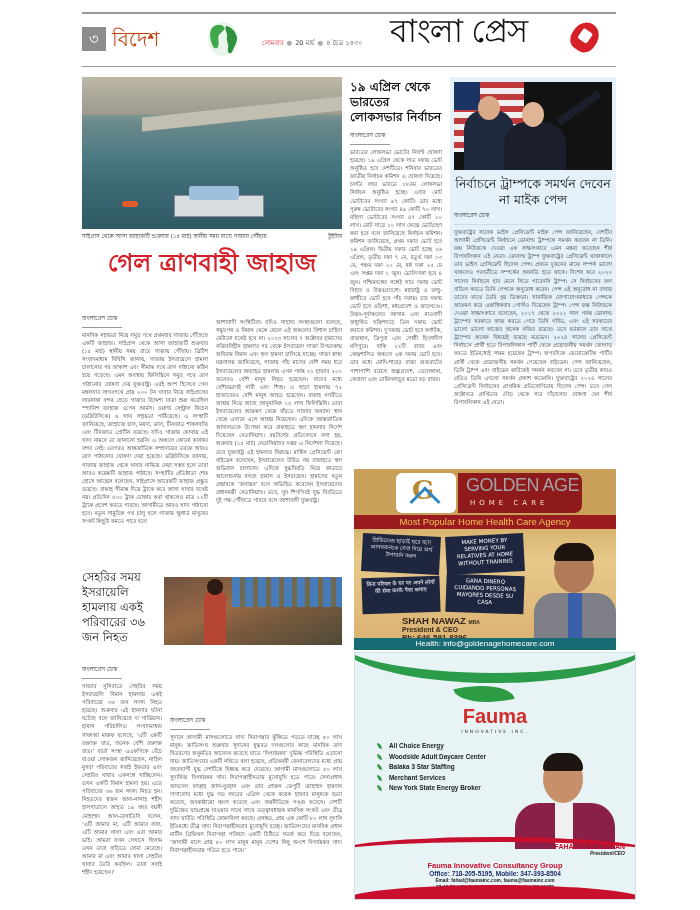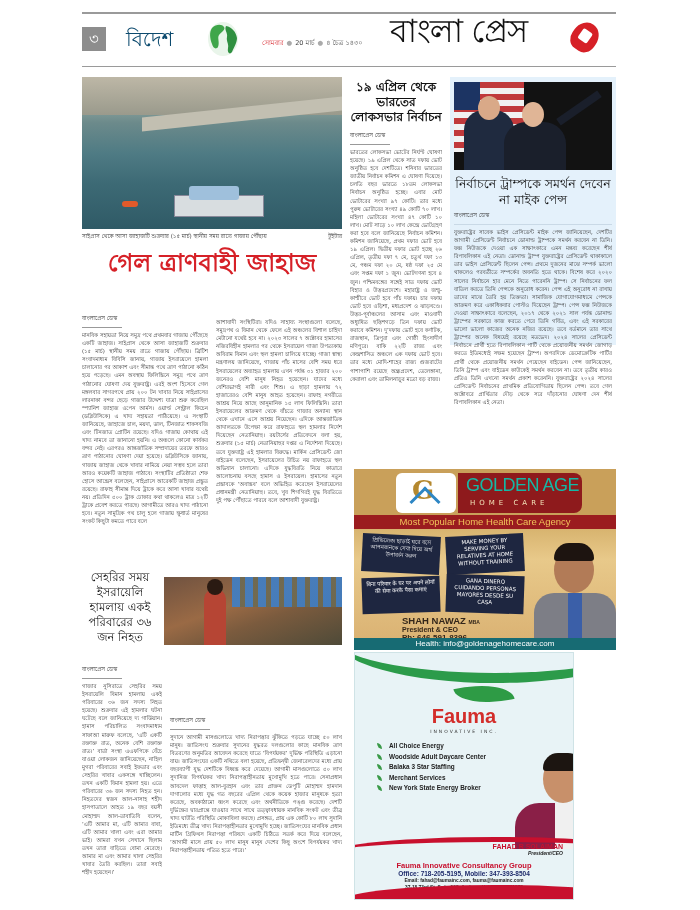--- a/index.html
+++ b/index.html
@@ -6,21 +6,21 @@
   html, body { width: 700px; height: 910px; background: #ffffff; overflow: hidden; }
   body { font-family: "DejaVu Sans", sans-serif; color: #222; position: relative; }
 
   .page { position: absolute; left: 82px; top: 0; width: 534px; height: 910px; }
 
   
   .rule-top { position: absolute; left: 0; top: 12px; width: 534px; height: 2px; background: #9a9a9a; }
   .rule-bot { position: absolute; left: 0; top: 66px; width: 534px; height: 1px; background: #9a9a9a; }
   .page-num { position: absolute; left: 0; top: 27px; width: 24px; height: 24px; background: #8d8d8d; color: #fff;
     font-size: 15px; line-height: 24px; text-align: center; font-family: "DejaVu Serif", serif; }
-  .section { position: absolute; left: 44px; top: 24px; font-size: 20px; color: #0c4a6e; font-family: "DejaVu Serif", serif; }
+  .section { position: absolute; left: 30px; top: 24px; font-size: 20px; color: #c2410c; font-family: "DejaVu Serif", serif; }
   .globe { position: absolute; left: 124px; top: 20px; width: 34px; height: 38px; }
   .dateline { position: absolute; left: 180px; top: 38px; font-size: 6.5px; color: #444; white-space: nowrap; }
   .dateline .day { color: #d62027; }
   .dateline .dot { color: #aaa; margin: 0 3px; }
   .brand { position: absolute; left: 308px; top: 6px; font-size: 32px; font-weight: normal; color: #111; letter-spacing: -1px; font-family: "DejaVu Serif", serif; white-space: nowrap; }
   .brand-badge { position: absolute; left: 490px; top: 22px; width: 26px; height: 30px; background: #d62027; border-radius: 50% 50% 40% 40%; transform: rotate(35deg); }
   .brand-badge::after { content: ""; position: absolute; left: 7px; top: 8px; width: 11px; height: 12px; background: #fff; border-radius: 2px; }
 
   
   .photo-gaza { position: absolute; left: 0; top: 77px; width: 260px; height: 152px;
@@ -39,21 +39,21 @@
   .byline { font-size: 5.6px; color: #333; }
   .byline-rule { height: 1px; background: #999; width: 40px; margin: 4px 0 3px; }
   .body-text { font-size: 5.4px; line-height: 8.1px; color: #333; text-align: justify; }
 
   .col { position: absolute; }
   .col-a { left: 0; top: 314px; width: 126px; }
   .col-b { left: 134px; top: 318px; width: 126px; }
 
   
   .col-c { left: 268px; top: 80px; width: 92px; }
-  .head-black { color: #111; font-weight: bold; text-align: center; font-family: "DejaVu Sans", sans-serif; }
+  .head-black { color: #111; font-weight: bold; font-family: "DejaVu Sans", sans-serif; }
   .h-india { font-size: 12px; line-height: 15px; }
 
   
   .pence-box { position: absolute; left: 368px; top: 77px; width: 166px; height: 268px; background: #e4f1fb; }
   .photo-pence { position: absolute; left: 4px; top: 5px; width: 158px; height: 88px; background: #121212; overflow: hidden; }
   .photo-pence .flag { position: absolute; left: 0; top: 0; width: 60px; height: 70px;
     background: repeating-linear-gradient(180deg,#c0393b 0 6px,#f1f1f1 6px 12px); }
   .photo-pence .flag2 { left: 40px; width: 30px; }
   .photo-pence .canton { position: absolute; left: 0; top: 0; width: 26px; height: 28px; background: #1c3463; }
   .photo-pence .p1 { position: absolute; left: 10px; top: 28px; width: 50px; height: 62px; background: #1f2a3f; border-radius: 20px 20px 0 0; }
@@ -77,41 +77,41 @@
   .col-e { left: 88px; top: 716px; width: 172px; }
   .col-d2 { left: 0; top: 665px; width: 80px; }
 
   
   .ad-golden { position: absolute; left: 272px; top: 469px; width: 262px; height: 181px; background: linear-gradient(180deg,#b88a3a,#e8c98a 50%,#d9b071); overflow: hidden; }
   .ga-top { position: absolute; left: 0; top: 0; width: 100%; height: 46px; background: #c9a05a; }
   .ga-logo { position: absolute; left: 42px; top: 4px; width: 60px; height: 40px; background: #fff; border-radius: 6px; }
   .ga-logo .g { position: absolute; left: 16px; top: 2px; font-size: 26px; font-weight: bold; color: #b4882e; font-family: "DejaVu Serif", serif; }
   .ga-logo .roof { position: absolute; left: 8px; top: 20px; width: 44px; height: 16px; border-top: 3px solid #2d86c4; border-left: 3px solid #2d86c4; transform: rotate(45deg); width: 22px; height: 22px; left: 18px; top: 18px; }
   .ga-name { position: absolute; left: 104px; top: 4px; width: 124px; height: 40px; background: #8e1a1c; border-radius: 0 8px 8px 0; }
-  .ga-name .t1 { position: absolute; left: 8px; top: 2px; font-size: 18px; color: #14b8a6; font-family: "Liberation Sans", sans-serif; white-space: nowrap; letter-spacing: -0.5px; }
+  .ga-name .t1 { position: absolute; left: 8px; top: 2px; font-size: 18px; color: #a3a3a3; font-family: "Liberation Sans", sans-serif; white-space: nowrap; letter-spacing: -0.5px; }
   .ga-name .t2 { position: absolute; left: 12px; top: 26px; font-size: 7px; color: #f3e2b8; letter-spacing: 4px; white-space: nowrap; }
   .ga-tag { position: absolute; left: 0; top: 46px; width: 100%; height: 14px; background: #9b1c1f; color: #f2c35a; font-size: 9.5px; line-height: 14px; text-align: center; white-space: nowrap; font-family: "Liberation Sans", sans-serif; }
   .ga-card { position: absolute; background: #1e2640; color: #fff; font-size: 5.5px; line-height: 7px; text-align: center; padding: 3px 4px; }
   .ga-c1 { left: 8px; top: 66px; width: 78px; height: 38px; transform: rotate(3deg); }
   .ga-c2 { left: 92px; top: 66px; width: 78px; height: 38px; transform: rotate(-3deg); }
   .ga-c3 { left: 8px; top: 108px; width: 78px; height: 36px; transform: rotate(-2deg); }
   .ga-c4 { left: 92px; top: 106px; width: 78px; height: 38px; transform: rotate(2deg); }
   .ga-person { position: absolute; left: 180px; top: 74px; width: 82px; height: 96px; }
   .ga-person .head { position: absolute; left: 20px; top: 4px; width: 40px; height: 46px; background: #b27b57; border-radius: 50%; }
   .ga-person .hair { position: absolute; left: 20px; top: 0; width: 40px; height: 18px; background: #1d1410; border-radius: 20px 20px 4px 4px; }
   .ga-person .suit { position: absolute; left: 0; top: 50px; width: 82px; height: 46px; background: #7d7e86; border-radius: 20px 20px 0 0; }
   .ga-person .shirt { position: absolute; left: 34px; top: 50px; width: 14px; height: 46px; background: #3b5fa8; }
   .ga-sign { position: absolute; left: 48px; top: 146px; font-family: "Liberation Sans", sans-serif; color: #33261a; }
   .ga-sign .n { font-size: 9.5px; font-weight: bold; white-space: nowrap; }
   .ga-sign .n small { font-size: 5px; }
   .ga-sign .r { font-size: 7px; font-weight: bold; }
   .ga-sign .p { font-size: 8px; font-weight: bold; }
   .ga-email { position: absolute; left: 0; top: 169px; width: 100%; height: 12px; background: #176b73; color: #fff; font-size: 8px; line-height: 12px; text-align: center; font-family: "Liberation Sans", sans-serif; }
 
-  .ad-fauma { position: absolute; left: 272px; top: 652px; width: 220px; height: 248px; background: #e8f3f6; overflow: hidden; border: 1px solid #cfe3e6; }
+  .ad-fauma { position: absolute; left: 272px; top: 652px; width: 282px; height: 248px; background: #e8f3f6; overflow: hidden; border: 1px solid #cfe3e6; }
   .fa-swoosh { position: absolute; left: -20px; top: -60px; width: 320px; height: 90px; border-bottom: 10px solid #2c9b4a; border-radius: 0 0 50% 50%; }
   .fa-leaf { position: absolute; left: 100px; top: 30px; width: 58px; height: 22px; background: #2e9b45; border-radius: 0 100% 0 100%; transform: rotate(-12deg); }
   .fa-logo { position: absolute; left: 0; top: 52px; width: 100%; text-align: center; font-size: 20px; font-weight: bold; color: #d32d2a; font-family: "Liberation Sans", sans-serif; }
   .fa-sub { position: absolute; left: 0; top: 76px; width: 100%; text-align: center; font-size: 4.5px; letter-spacing: 2px; color: #333; }
   .fa-list { position: absolute; left: 22px; top: 88px; list-style: none; font-family: "Liberation Sans", sans-serif; font-size: 6.4px; font-weight: bold; color: #222; }
   .fa-list li { height: 10.5px; line-height: 10.5px; white-space: nowrap; }
   .fa-list .leaf { display: inline-block; width: 5px; height: 6px; background: #3a9a48; border-radius: 0 100% 0 100%; margin-right: 7px; vertical-align: -1px; }
   .fa-person { position: absolute; left: 160px; top: 100px; width: 100px; height: 96px; }
   .fa-person .head { position: absolute; left: 28px; top: 2px; width: 40px; height: 48px; background: #c8906a; border-radius: 50%; }
   .fa-person .hair { position: absolute; left: 28px; top: 0; width: 40px; height: 18px; background: #1c1511; border-radius: 20px 20px 4px 4px; }

